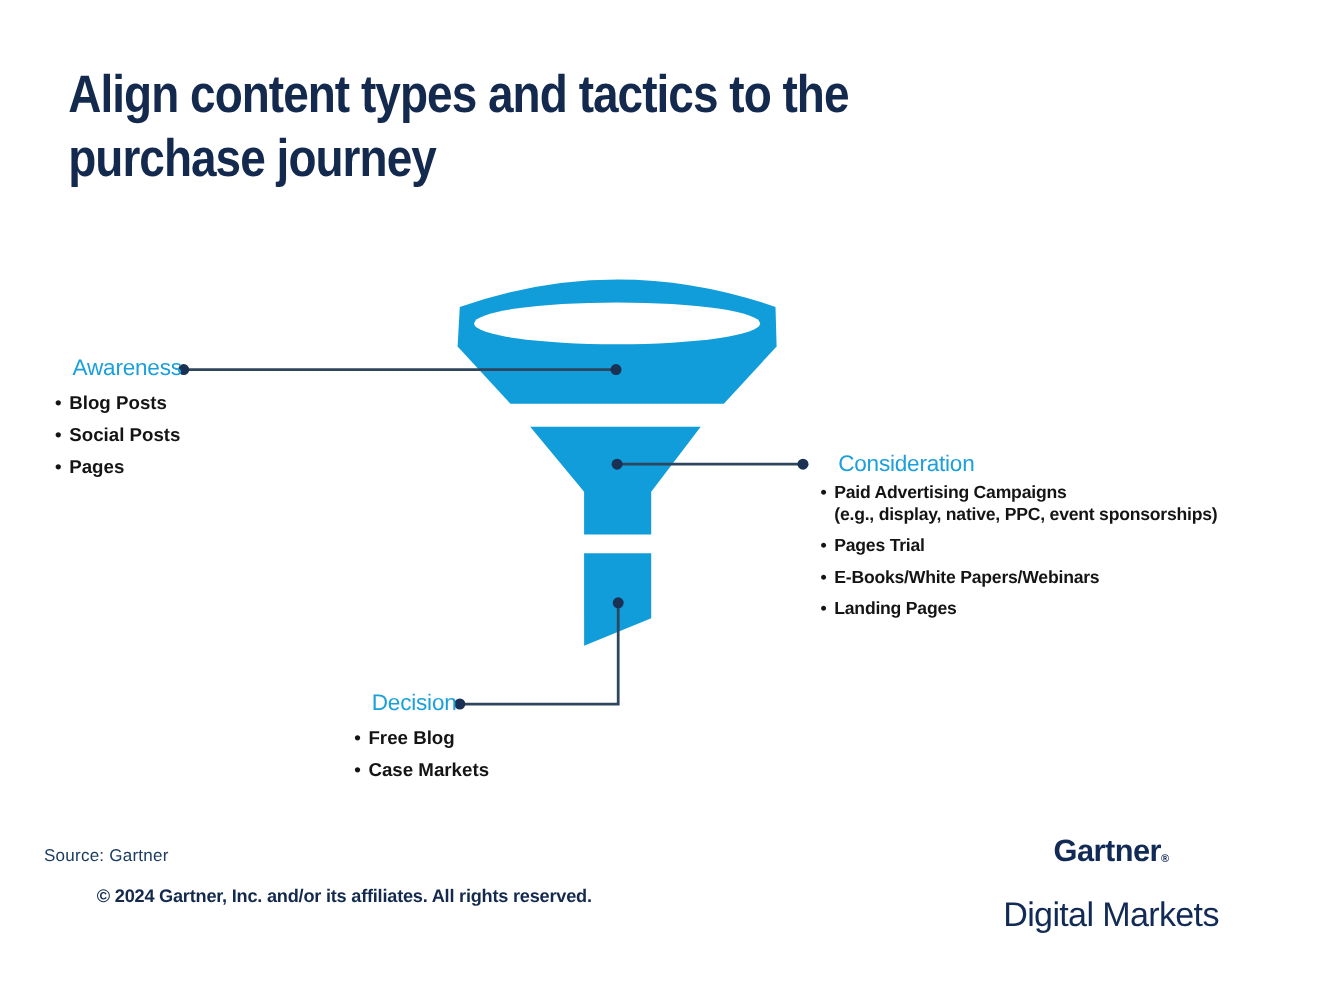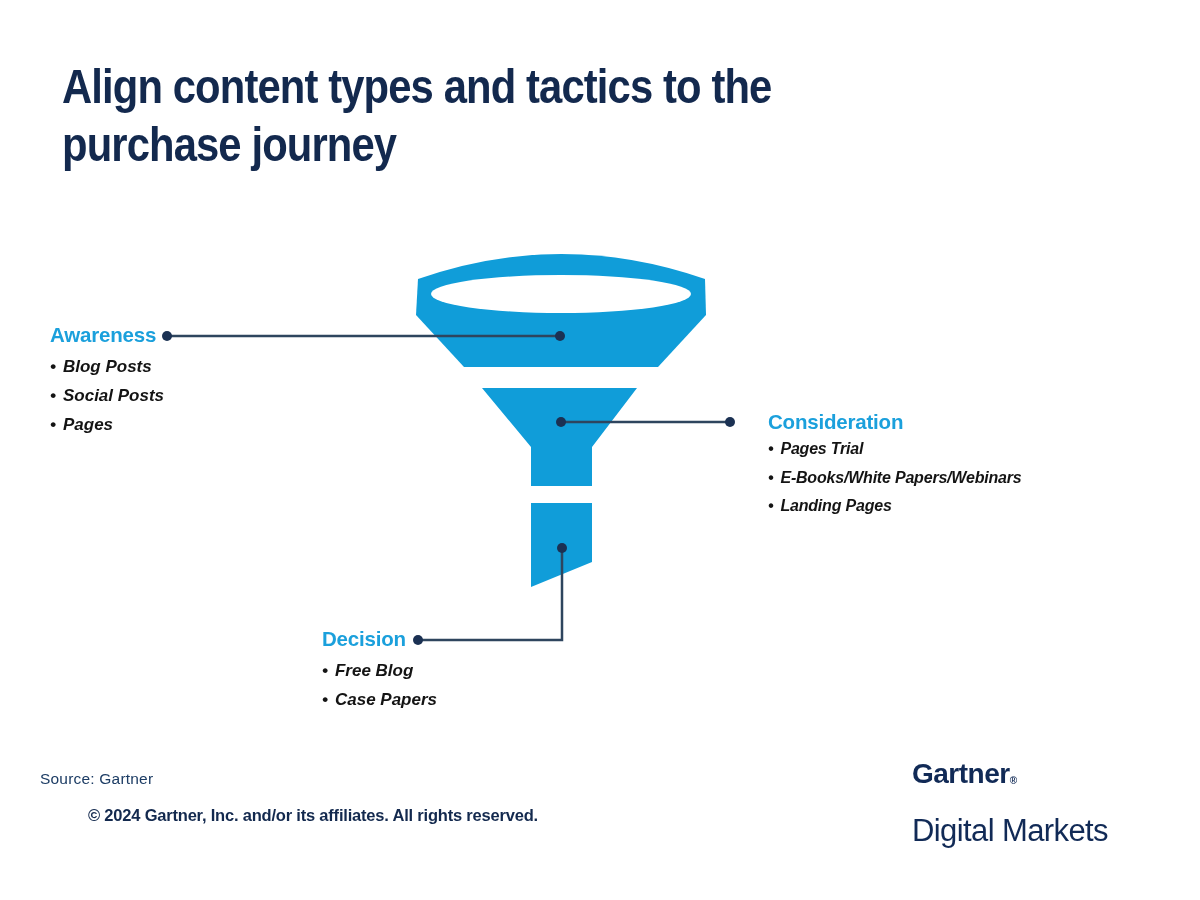--- a/index.html
+++ b/index.html
@@ -16,49 +16,49 @@
     color:var(--title-navy);
     transform:scaleX(0.87);transform-origin:left top;white-space:nowrap;
   }
 
   
   .funnel-svg{position:absolute;left:0;top:0;width:1200px;height:900px;}
 
   
   .stage{position:absolute;}
   .stage-name{
-    font-size:20.5px;font-weight:bold;color:var(--stage-blue);
-    letter-spacing:-0.2px;margin:0 0 6px 0;line-height:22px;white-space:nowrap;
+    font-size:20.5px;font-weight:normal;color:var(--stage-blue);
+    letter-spacing:-0.2px;margin:0 0 6px 16px;line-height:22px;white-space:nowrap;
   }
-  .items{list-style:none;margin:0;padding:0;font-style:italic;}
+  .items{list-style:none;margin:0;padding:0;}
   .items li{
     display:flex;align-items:flex-start;
     font-weight:bold;color:var(--bullet-text);white-space:nowrap;
   }
   .items li::before{
     content:"\2022";margin-right:7px;font-weight:bold;color:var(--bullet-text);
   }
   .items-lg li{font-size:17px;line-height:29px;}
   .items-sm li{font-size:16px;line-height:19.5px;margin-bottom:9px;letter-spacing:-0.2px;}
   #stage-awareness{left:50px;top:324px;}
-  #stage-consideration{left:768px;top:411px;}
+  #stage-consideration{left:746px;top:411px;}
   #stage-decision{left:322px;top:628px;}
 
   
   .source{
     position:absolute;left:40px;top:770px;font-size:15.5px;
     color:var(--source-text);letter-spacing:0.2px;
   }
   .copyright{
     position:absolute;left:40px;top:806px;font-size:16.5px;font-weight:bold;
     color:var(--title-navy);letter-spacing:-0.2px;margin-left:48px;
   }
 
   
-  .logo{position:absolute;left:912px;top:758px;color:var(--logo-navy);}
+  .logo{position:absolute;left:912px;top:758px;color:var(--logo-navy);text-align:center;}
   .logo-brand{font-size:28px;font-weight:bold;letter-spacing:-0.5px;line-height:32px;}
   .logo-reg{font-size:10px;vertical-align:-1px;}
   .logo-division{font-size:31px;font-weight:normal;letter-spacing:-0.6px;line-height:34px;margin-top:17px;}
 </style>
 </head>
 <body>
 
 <div class="slide">
 
   <h1 class="title"><span>Align content types and tactics to the</span><br><span>purchase journey</span></h1>
@@ -100,39 +100,42 @@
       <li>
           <span>Pages</span>
         </li>
     </ul>
   </div>
 
   <div class="stage" id="stage-consideration">
     <div class="stage-name">Consideration</div>
     <ul class="items items-sm">
       <li>
+        <span><span>Paid Advertising Campaigns</span><br><span>(e.g., display, native, PPC, event sponsorships)</span></span>
+      </li>
+      <li>
           <span>Pages Trial</span>
         </li>
       <li>
           <span>E-Books/White Papers/Webinars</span>
         </li>
       <li>
           <span>Landing Pages</span>
         </li>
     </ul>
   </div>
 
   <div class="stage" id="stage-decision">
     <div class="stage-name">Decision</div>
     <ul class="items items-lg">
       <li>
           <span>Free Blog</span>
         </li>
       <li>
-          <span>Case Papers</span>
+          <span>Case Markets</span>
         </li>
     </ul>
   </div>
 
   <div class="source">Source: Gartner</div>
   <div class="copyright">© 2024 Gartner, Inc. and/or its affiliates. All rights reserved.</div>
 
   <div class="logo">
     <div class="logo-brand"><span>Gartner</span><span class="logo-reg">®</span></div>
     <div class="logo-division">Digital Markets</div>

